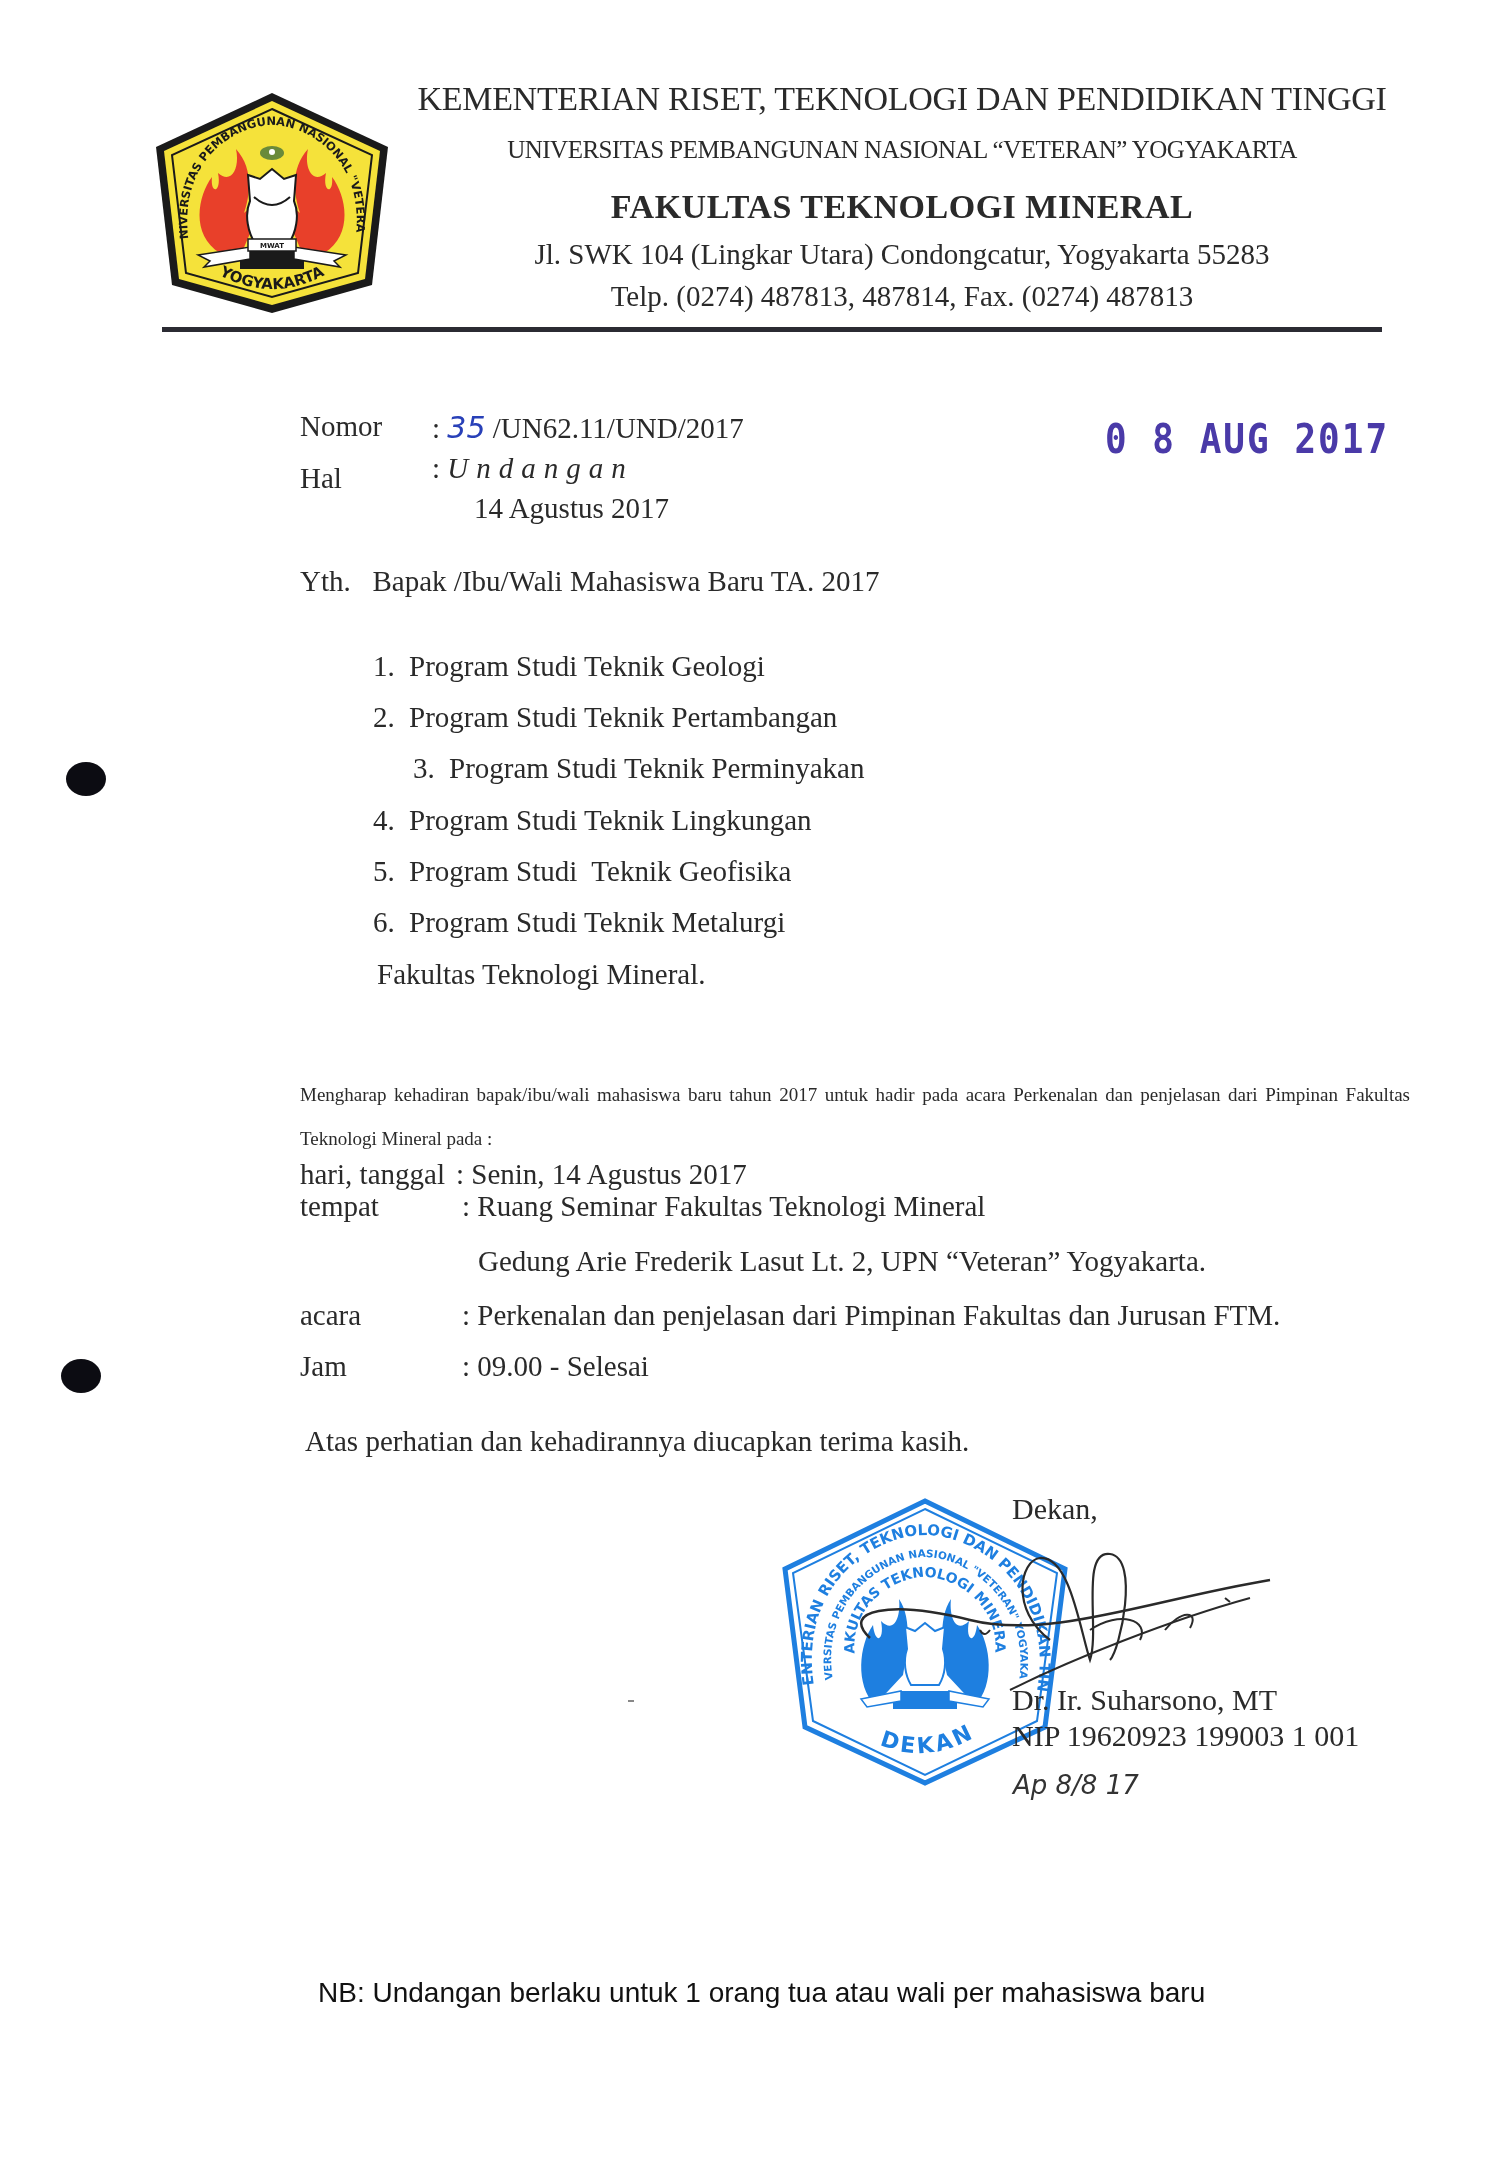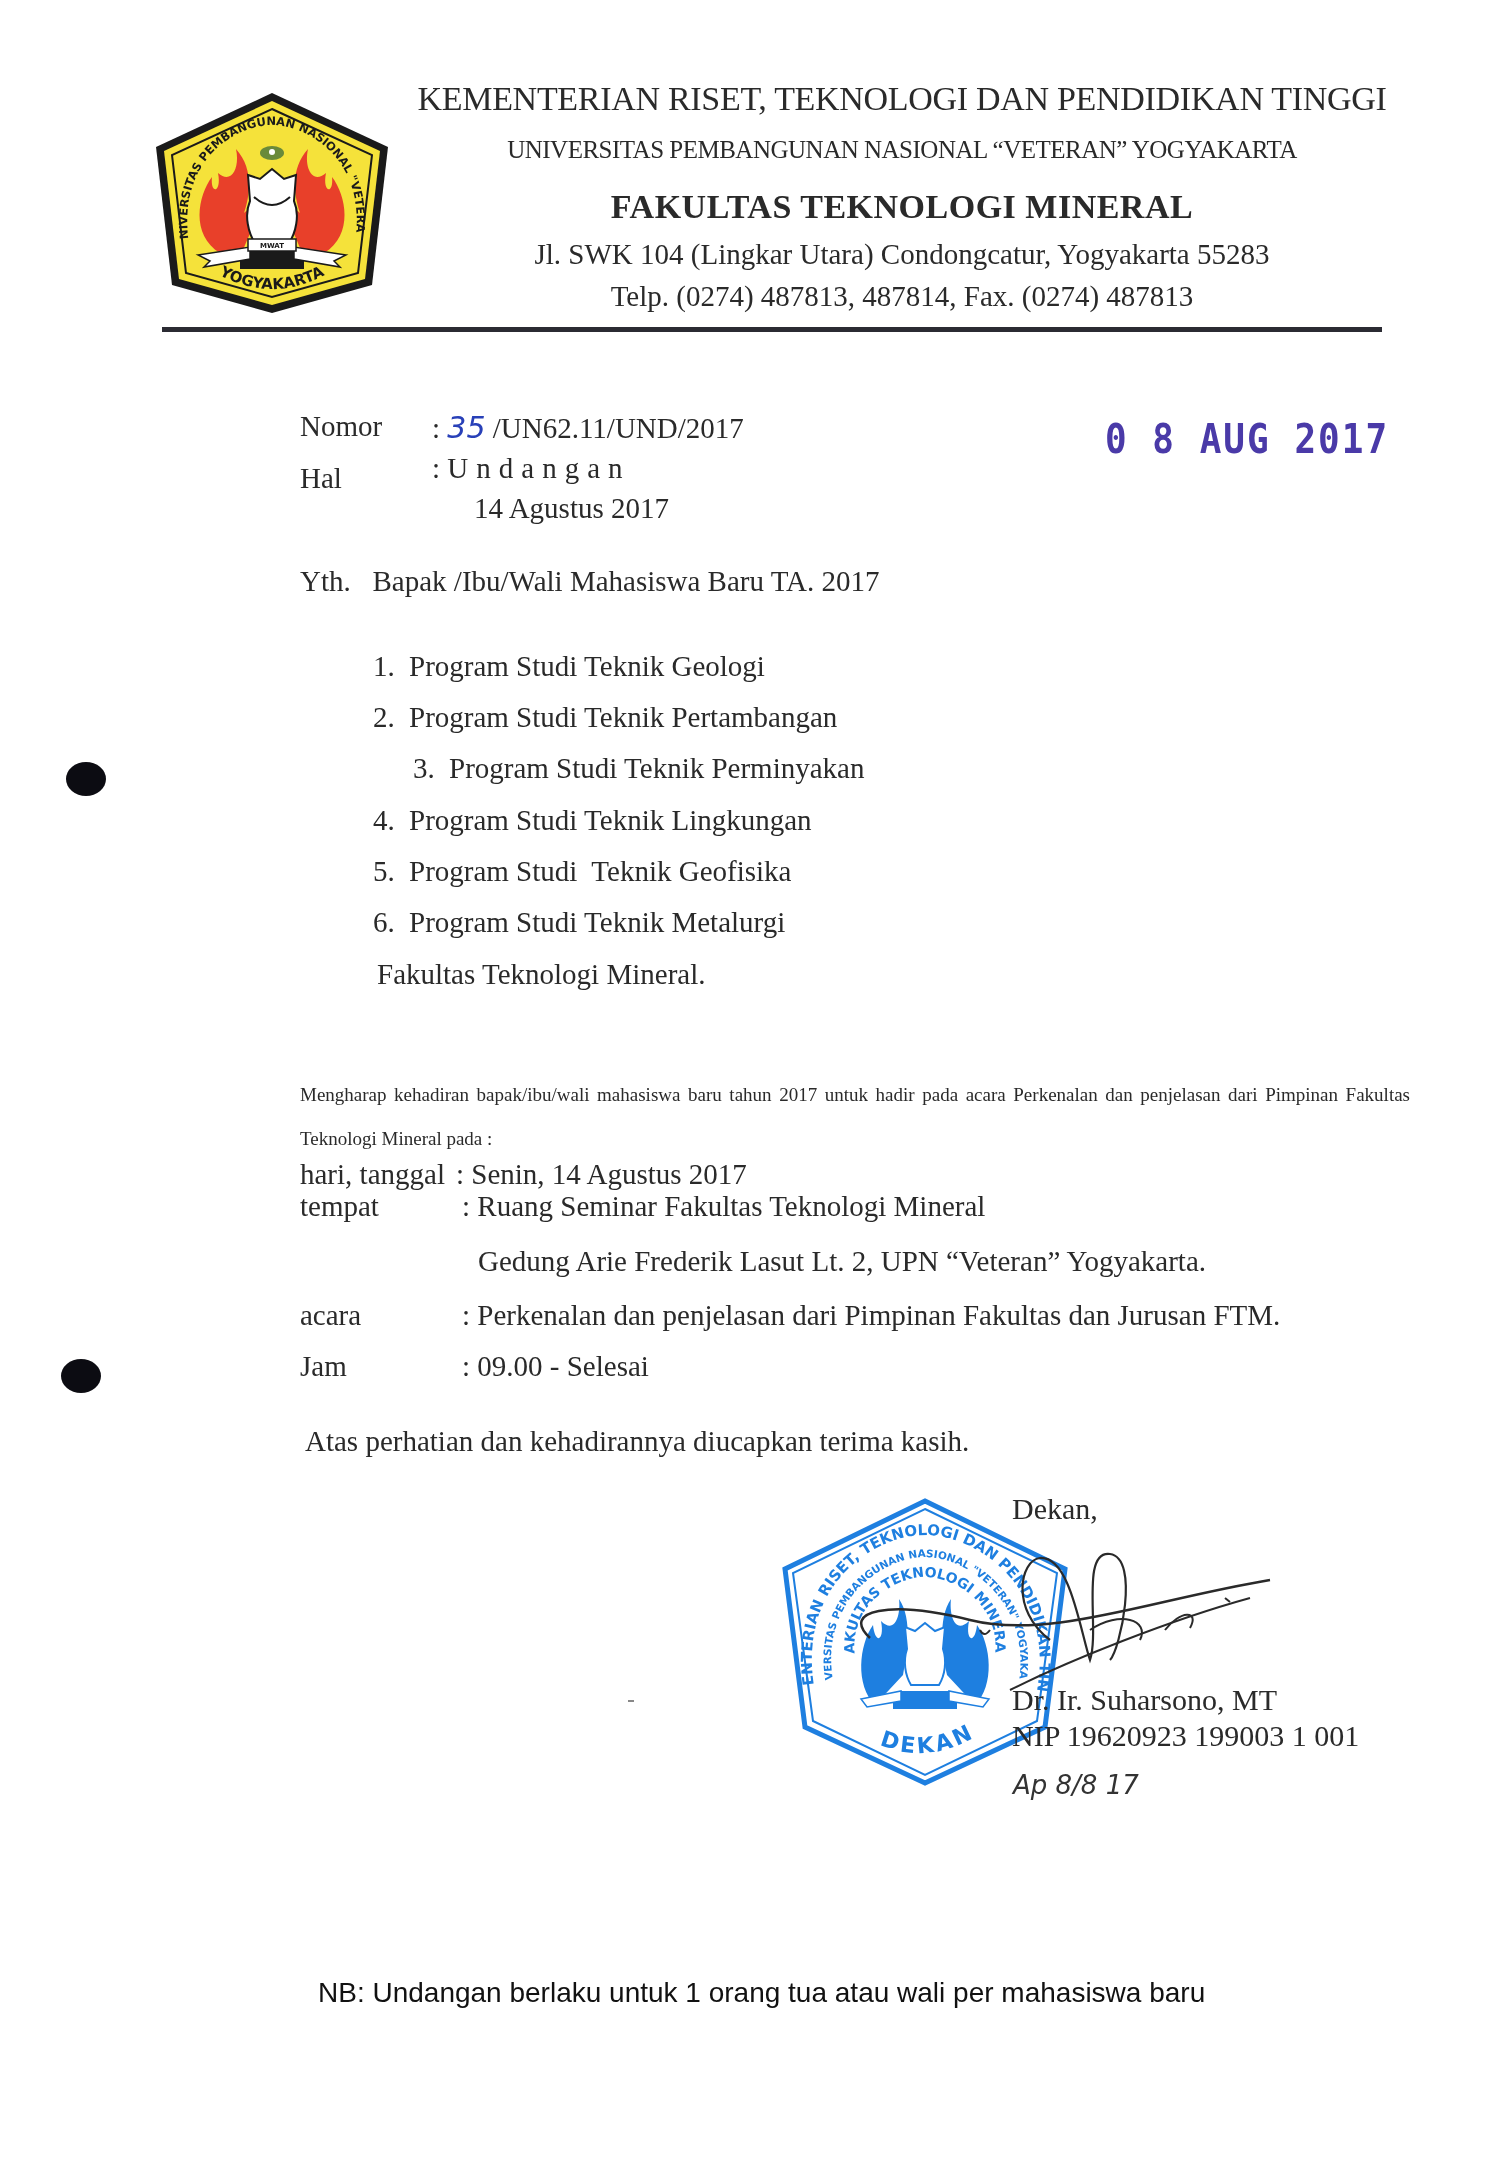--- a/index.html
+++ b/index.html
@@ -20,21 +20,21 @@
   .rule { left: 162px; top: 327px; width: 1220px; height: 5px; background: #2b2b33; }
 
   
   .txt { font-size: 29px; white-space: nowrap; }
   .lbl { left: 300px; }
   .handwritten { color: #2840b8; font-family: "DejaVu Sans", sans-serif; font-style: italic; font-size: 30px; }
   .date-stamp {
     left: 1105px; top: 418px; font-family: "DejaVu Sans Mono", "Liberation Mono", monospace;
     font-size: 36px; color: #4a3aa8; letter-spacing: 2px; transform: scaleY(1.15); font-weight: bold;
   }
-  .spaced { letter-spacing: 8px; }
+  .spaced { letter-spacing: 8px; font-style: italic; }
 
   .list-item { left: 373px; }
   .list-num { display: inline-block; width: 36px; }
 
   .para { left: 300px; width: 1110px; font-size: 19px; line-height: 44px; text-align: justify; margin-top: 23px; }
 
   .detail-lbl { left: 300px; }
 
   
   .stamp { left: 775px; top: 1495px; width: 300px; height: 295px; }

